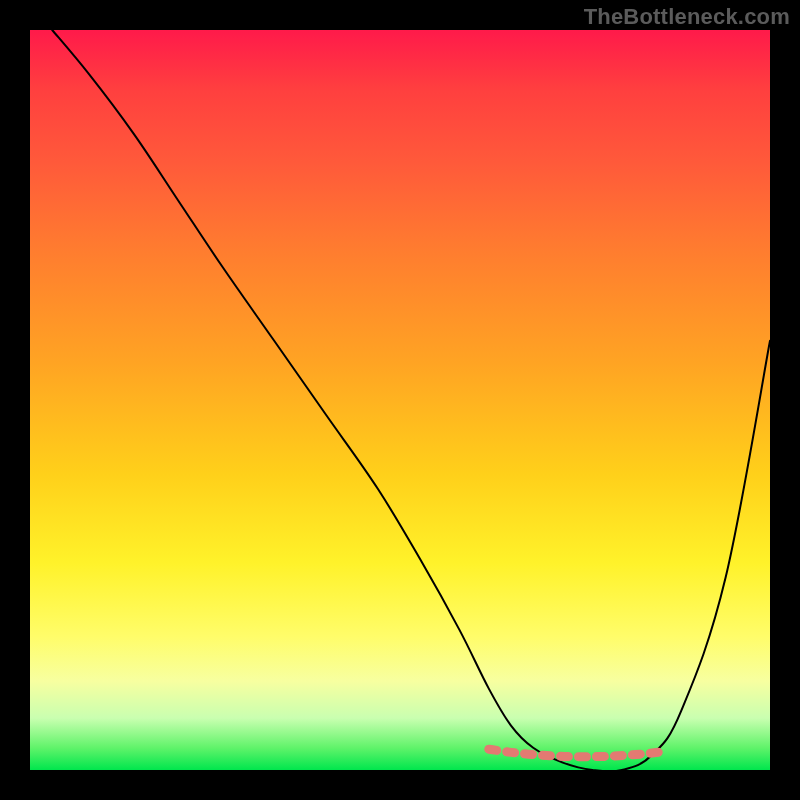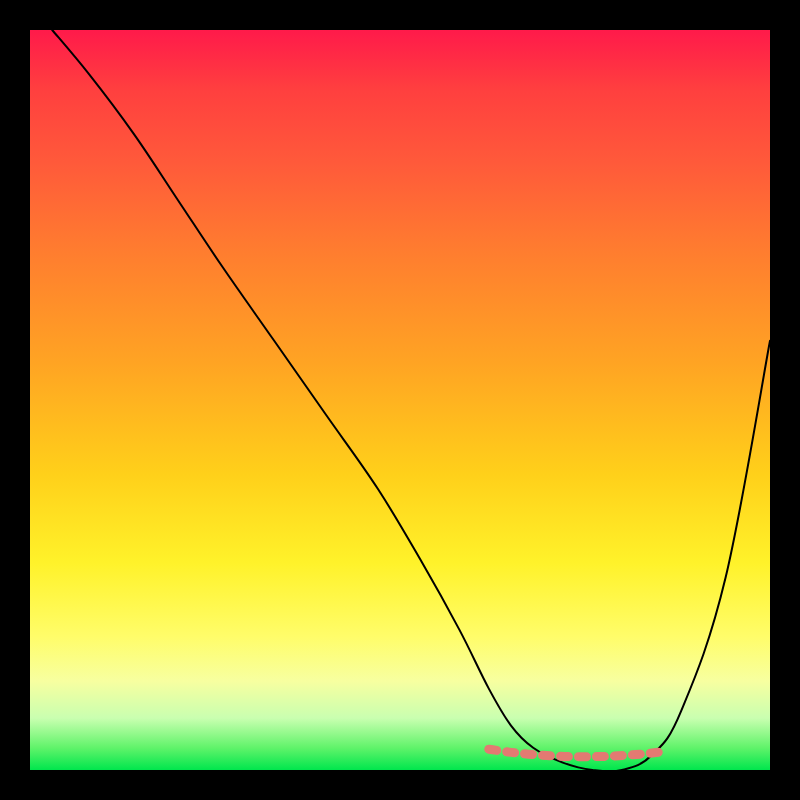--- a/index.html
+++ b/index.html
@@ -58,20 +58,21 @@
     stroke: #e37a72;
     stroke-width: 9;
     stroke-linecap: round;
     stroke-dasharray: 8 10;
   }
 </style>
 </head>
 <body>
 
 <div class="frame">
+  <div class="watermark">TheBottleneck.com</div>
 
   <div class="plot-area">
     <svg class="curve" viewBox="0 0 740 740">
       <path id="curvePath" class="curve-path" d="M 22.2 0.0 C 28.9 8.0, 44.5 25.8, 59.2 44.4 C 73.9 63.0, 87.6 81.0, 103.6 103.6 C 119.6 126.2, 132.0 146.2, 148.0 170.2 C 164.0 194.2, 175.1 211.5, 192.4 236.8 C 209.7 262.1, 225.6 284.2, 244.2 310.8 C 262.8 337.4, 277.4 358.2, 296.0 384.8 C 314.6 411.4, 330.5 432.2, 347.8 458.8 C 365.1 485.4, 377.5 507.5, 392.2 532.8 C 406.9 558.1, 417.2 576.8, 429.2 599.4 C 441.2 622.0, 449.5 641.3, 458.8 658.6 C 468.1 675.9, 473.0 684.9, 481.0 695.6 C 489.0 706.3, 493.9 711.1, 503.2 717.8 C 512.5 724.5, 522.1 728.6, 532.8 732.6 C 543.5 736.6, 551.7 738.7, 562.4 740.0 C 573.1 741.3, 581.3 742.7, 592.0 740.0 C 602.7 737.3, 610.9 735.9, 621.6 725.2 C 632.3 714.5, 637.9 712.8, 651.2 680.8 C 664.5 648.8, 679.6 614.2, 695.6 547.6 C 711.6 481.0, 732.0 353.4, 740.0 310.8"></path>
       <path id="markerPath" class="marker-band" d="M 458.8 719.2 Q 547.6 733.2 636.4 721.2"></path>
     </svg>
   </div>
 </div>
 
 </body></html>

